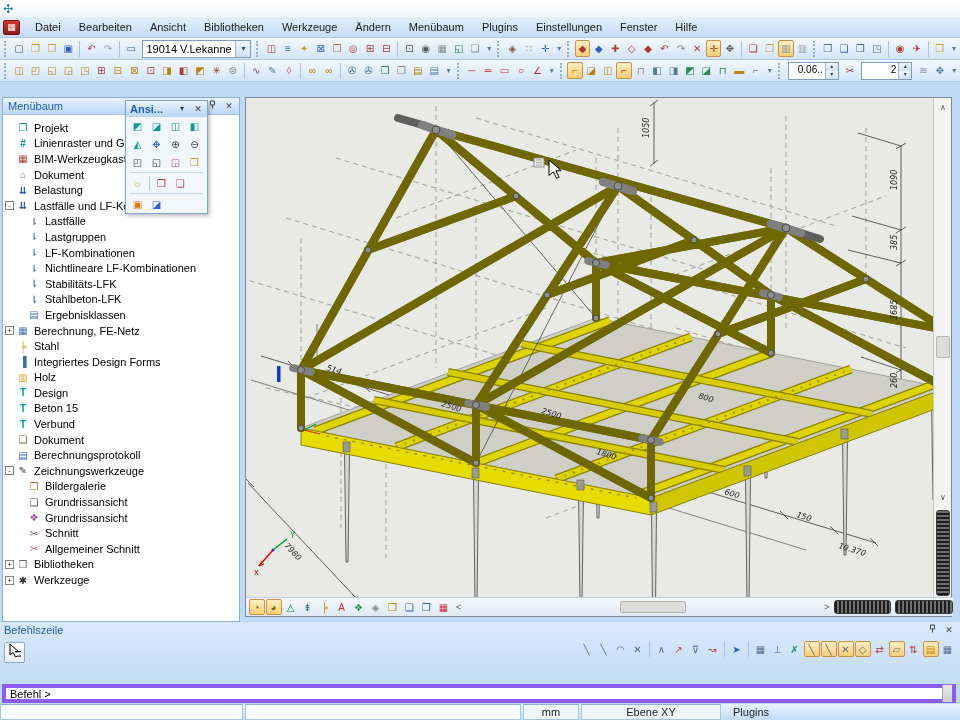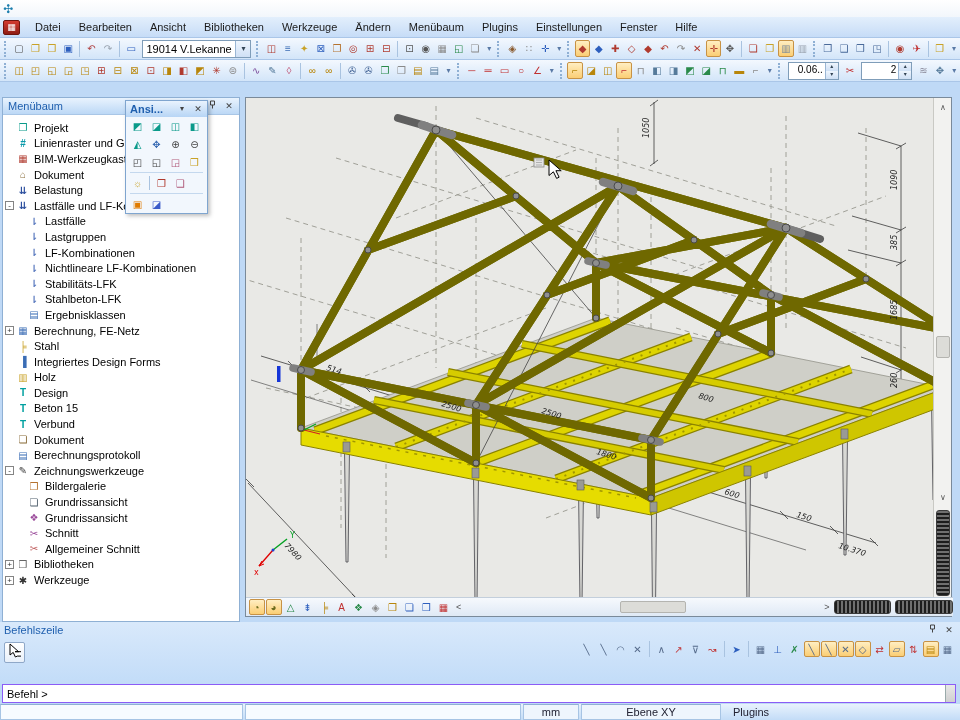--- a/index.html
+++ b/index.html
@@ -74,21 +74,21 @@
   #vbottom .hthumb{position:absolute;left:155px;top:1px;width:66px;height:12px;background:#dcdcd8;
     border:1px solid #b4b4b0;border-radius:2px;}
   
   #cmdpanel{position:absolute;left:0px;top:622px;width:960px;height:62px;background:linear-gradient(#d9e9fb,#c2dcf8);}
   #cmdpanel .phead{height:16px;display:flex;align-items:center;padding:0 4px;color:#1f5fae;}
   #cmdpanel .body{position:relative;height:46px;}
   #selbtn{position:absolute;left:4px;top:4px;width:21px;height:21px;background:linear-gradient(#ffffff,#e8f0fa);
     border:1px solid #8fa8c8;border-radius:2px;text-align:center;}
   #snapbar{position:absolute;right:4px;top:3px;display:flex;align-items:center;}
   #snapbar .ti{width:16px;height:16px;line-height:15px;}
-  #cmdinput{position:absolute;left:2px;top:684px;width:954px;height:19px;background:#fff;border:1px solid #8b5cf6;
+  #cmdinput{position:absolute;left:2px;top:684px;width:954px;height:19px;background:#fff;border:4px solid #8b5cf6;
     display:flex;align-items:center;padding-left:4px;color:#000;}
   #cmdinput .endbar{margin-left:auto;width:10px;height:17px;background:linear-gradient(#e8e8e8,#cfcfcf);border-left:1px solid #9aa;}
   
   #statusbar{position:absolute;left:0;top:704px;width:960px;height:16px;background:linear-gradient(#e8f2fd,#c3dcf7);
     display:flex;align-items:stretch;color:#223;}
   .scell{border:1px solid #a7c4e4;border-top-color:#8fb0d4;background:#eef5fd;margin-right:2px;
     display:flex;align-items:center;justify-content:center;padding:0 4px;}
   .snone{border:none;background:none;}
   svg text{font-family:"DejaVu Sans",sans-serif;}
 </style>

